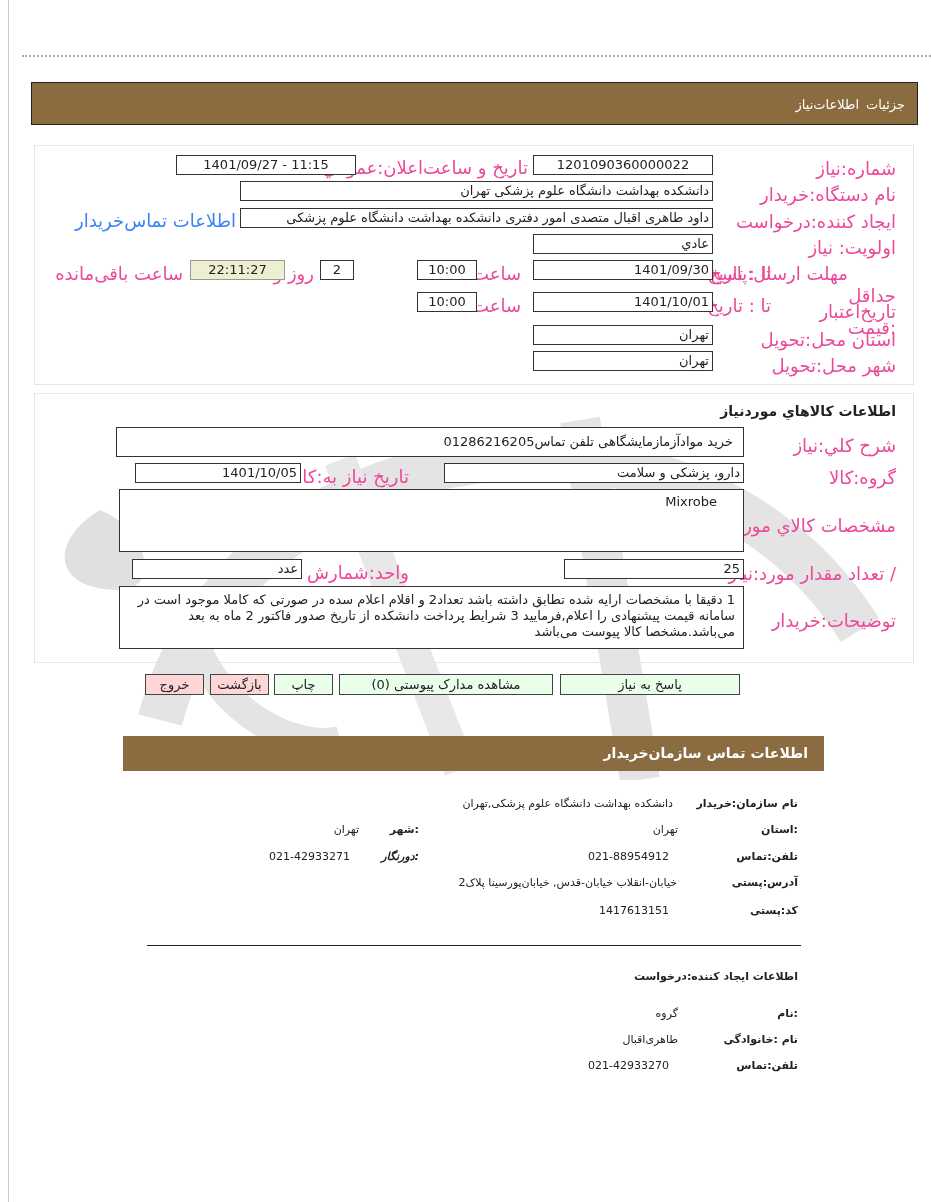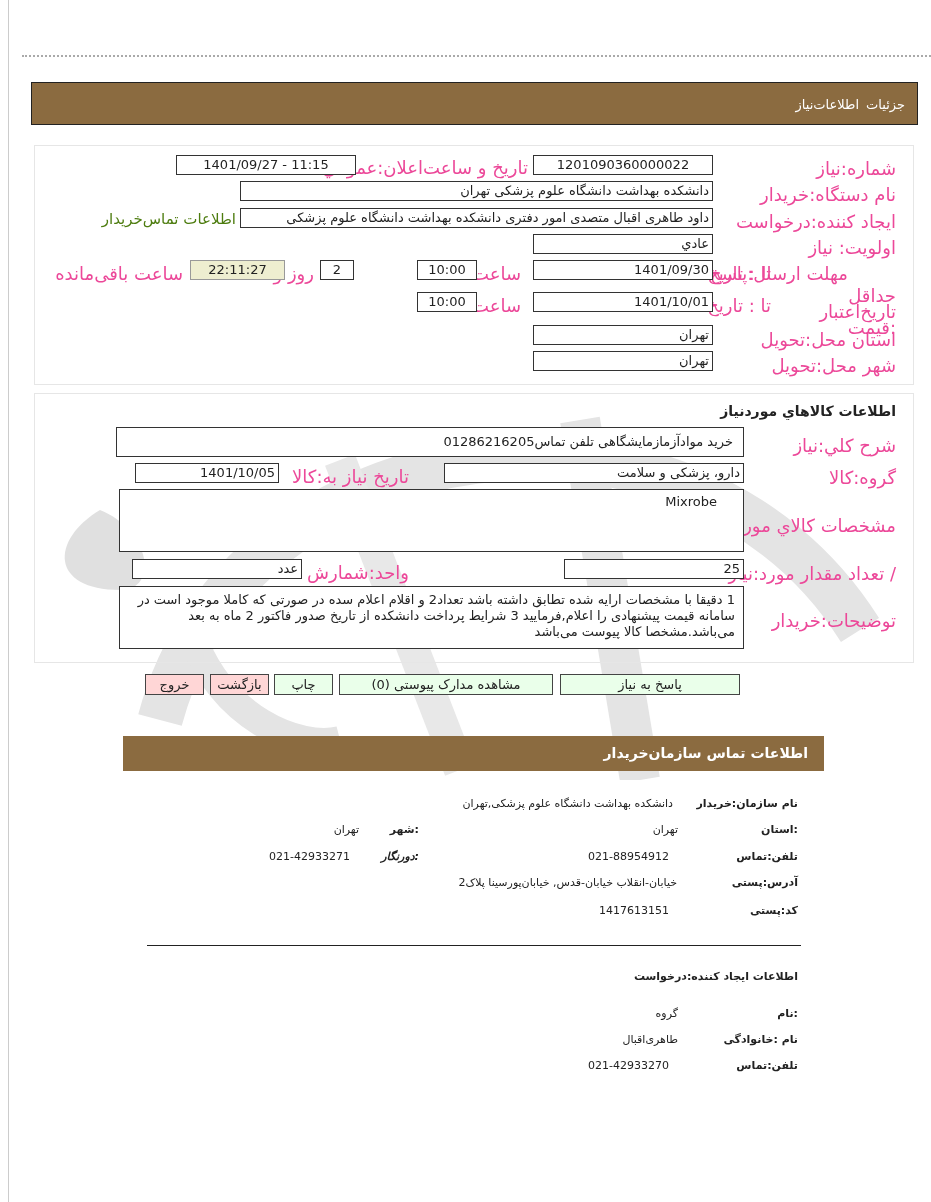--- a/index.html
+++ b/index.html
@@ -10,21 +10,21 @@
   .watermark { position:absolute; left:40px; top:300px; width:880px; height:480px; pointer-events:none; }
   .hdr { position:absolute; left:31px; top:82px; width:885px; height:41px; background:#8b6b40;
          border:1px solid #222; color:#fff; direction:rtl; }
   .hdr span { position:absolute; top:14px; font-size:13px; }
   .panel { position:absolute; background:transparent; border:1px solid #e6e6e6; }
   .lbl { position:absolute; direction:rtl; text-align:right; font-size:18px; color:#ec4899; white-space:nowrap; }
   .box { position:absolute; border:1px solid #333; background:#fff; direction:rtl; text-align:right;
          font-size:13px; padding:0 3px; box-sizing:border-box; height:20px; line-height:18px; white-space:nowrap; overflow:hidden; }
   .box.ltr { direction:ltr; text-align:right; }
   .box.center { text-align:center; }
-  .link { position:absolute; color:#4d7c0f; direction:rtl; font-size:15px; white-space:nowrap; }
+  .link { position:absolute; color:#3b82f6; direction:rtl; font-size:18px; white-space:nowrap; }
   .section-title { position:absolute; direction:rtl; font-weight:bold; font-size:14px; }
   .btn { position:absolute; height:21px; border:1px solid #444; box-sizing:border-box; font-size:13px;
          text-align:center; line-height:19px; direction:rtl; cursor:pointer; }
   .btn.green { background:#eaffea; }
   .btn.pink { background:#ffd6d6; }
   .hdr2 { position:absolute; left:123px; top:736px; width:701px; height:35px; background:#8b6b40; color:#fff; direction:rtl; }
   .hdr2 span { position:absolute; right:16px; top:9px; font-size:14px; font-weight:bold; }
   .ci-lbl { position:absolute; direction:rtl; font-weight:bold; font-size:11px; white-space:nowrap; }
   .ci-val { position:absolute; direction:rtl; font-size:11px; white-space:nowrap; }
   .hr { position:absolute; left:147px; top:945px; width:654px; height:1px; background:#222; }
@@ -89,21 +89,21 @@
 
 <div class="panel" style="left:34px; top:393px; width:878px; height:268px;"></div>
 <div class="section-title" style="right:35px; top:403px;">اطلاعات كالاهاي موردنياز</div>
 
 <div class="lbl" style="right:35px; top:435px;">شرح كلي:نیاز</div>
 <div class="box" style="left:116px; top:427px; width:628px; height:30px; line-height:28px; padding-right:10px;">خرید موادآزمازمایشگاهی تلفن تماس01286216205</div>
 
 <div class="lbl" style="right:35px; top:467px;">گروه:کالا</div>
 <div class="box" style="left:444px; top:463px; width:300px;">دارو، پزشکی و سلامت</div>
 <div class="lbl" style="right:522px; top:466px;">تاریخ نیاز به:کالا</div>
-<div class="box ltr" style="left:135px; top:463px; width:144px;">1401/10/05</div>
+<div class="box ltr" style="left:135px; top:463px; width:166px;">1401/10/05</div>
 
 <div class="lbl" style="right:35px; top:515px;">مشخصات كالاي مورد:نیاز</div>
 <div class="box ltr" style="left:119px; top:489px; width:625px; height:63px; line-height:16px; padding:4px 6px; white-space:normal;">
   <div style="padding-right:20px;">Mixrobe</div>
 </div>
 
 <div class="lbl" style="right:35px; top:563px;">/ تعداد مقدار مورد:نیاز</div>
 <div class="box ltr" style="left:564px; top:559px; width:180px;">25</div>
 <div class="lbl" style="right:522px; top:562px;">واحد:شمارش</div>
 <div class="box" style="left:132px; top:559px; width:170px;">عدد</div>

